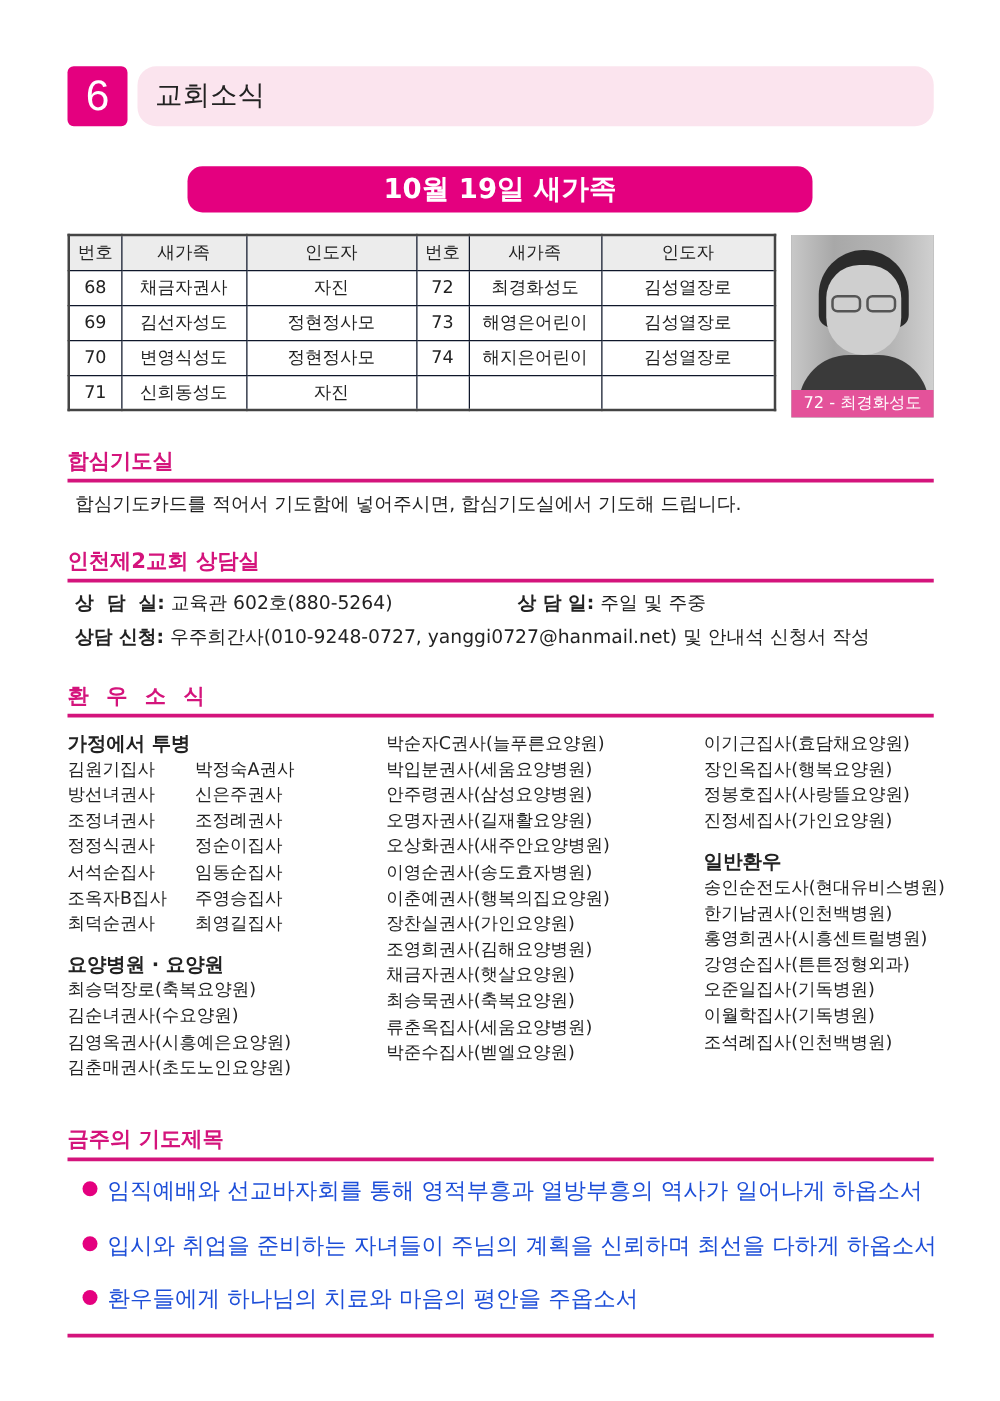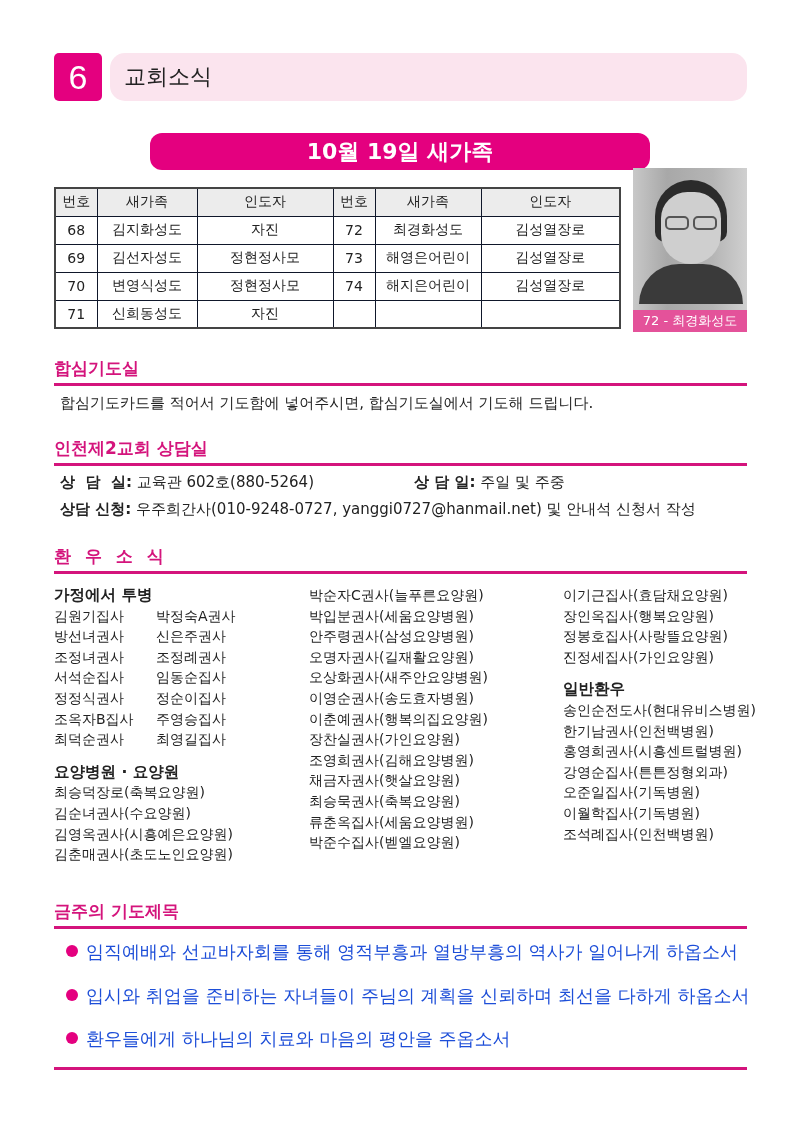--- a/index.html
+++ b/index.html
@@ -13,21 +13,21 @@
   .page-title { position: absolute; left: 14px; top: 0; line-height: 48px; font-size: 22px; color: #222; }
 
   .banner { position: absolute; left: 150px; top: 133px; width: 500px; height: 37px; background: #e4007f; border-radius: 12px;
     color: #fff; font-size: 22px; font-weight: bold; text-align: center; line-height: 37px; }
 
   table.nf { position: absolute; left: 54px; top: 187px; width: 567px; border-collapse: collapse; font-size: 14px; }
   table.nf th, table.nf td { border: 1px solid #0f172a; height: 28px; text-align: center; padding: 0 2px; }
   table.nf th { background: #ececec; font-weight: normal; }
   table.nf { border: 2px solid #444; }
 
-  .photo { position: absolute; left: 633px; top: 168px; width: 114px; height: 164px; background: #9a9a9a; overflow: hidden; }
+  .photo { position: absolute; left: 633px; top: 188px; width: 114px; height: 146px; background: #9a9a9a; overflow: hidden; }
   .photo-bg { position: absolute; inset: 0; background: linear-gradient(90deg,#c8c8c8 0%,#a8a8a8 30%,#b5b5b5 70%,#d0d0d0 100%); }
   .photo-hair { position: absolute; left: 22px; top: 12px; width: 72px; height: 62px; border-radius: 36px 36px 10px 10px; background: #2b2b2b; }
   .photo-face { position: absolute; left: 28px; top: 24px; width: 60px; height: 72px; border-radius: 30px 30px 34px 34px; background: #cfcfcf; }
   .photo-glasses { position: absolute; left: 30px; top: 48px; width: 56px; height: 14px; }
   .photo-glasses span { position: absolute; top: 0; width: 24px; height: 14px; border: 2px solid #555; border-radius: 5px; }
   .photo-body { position: absolute; left: 6px; top: 96px; width: 104px; height: 40px; background: #3a3a3a; border-radius: 40px 40px 0 0; }
   .photo-caption { position: absolute; left: 0; bottom: 0; width: 100%; height: 22px; background: #e4529a; color: #fff; font-size: 13px; line-height: 22px; text-align: center; }
 
   .section-head { position: absolute; left: 54px; width: 693px; border-bottom: 3px solid #d4147c; color: #d4147c; font-weight: bold; font-size: 17px; padding-bottom: 3px; }
   .body-text { position: absolute; left: 60px; font-size: 15px; color: #222; }
@@ -61,21 +61,21 @@
       <th style="width:100px">새가족</th>
       <th style="width:136px">인도자</th>
       <th style="width:42px">번호</th>
       <th style="width:106px">새가족</th>
       <th>인도자</th>
     </tr>
   </thead>
   <tbody>
     <tr>
       <td>68</td>
-      <td>김지화성도</td>
+      <td>채금자권사</td>
       <td>자진</td>
       <td>72</td>
       <td>최경화성도</td>
       <td>김성열장로</td>
     </tr>
     <tr>
       <td>69</td>
       <td>김선자성도</td>
       <td>정현정사모</td>
       <td>73</td>
@@ -121,22 +121,22 @@
 <div class="body-text" style="top:473px; left:414px; white-space:pre"><span class="b">상 담 일:</span><span> 주일 및 주중</span></div>
 <div class="body-text" style="top:500px; white-space:pre"><span class="b">상담 신청:</span><span> 우주희간사(010-9248-0727, yanggi0727@hanmail.net) 및 안내석 신청서 작성</span></div>
 
 <div class="section-head" style="top:545px; letter-spacing:4px">환 우 소 식</div>
 
 <div class="col" style="left:54px; top:585px">
   <div class="subhead">가정에서 투병</div>
   <div class="pair"><span>김원기집사</span><span>박정숙A권사</span></div>
   <div class="pair"><span>방선녀권사</span><span>신은주권사</span></div>
   <div class="pair"><span>조정녀권사</span><span>조정례권사</span></div>
+  <div class="pair"><span>정정식권사</span><span>정순이집사</span></div>
   <div class="pair"><span>서석순집사</span><span>임동순집사</span></div>
-  <div class="pair"><span>정정식권사</span><span>정순이집사</span></div>
   <div class="pair"><span>조옥자B집사</span><span>주영승집사</span></div>
   <div class="pair"><span>최덕순권사</span><span>최영길집사</span></div>
   <div style="height:12px"></div>
   <div class="subhead">요양병원 · 요양원</div>
   <div>최승덕장로(축복요양원)</div>
   <div>김순녀권사(수요양원)</div>
   <div>김영옥권사(시흥예은요양원)</div>
   <div>김춘매권사(초도노인요양원)</div>
 </div>
 

